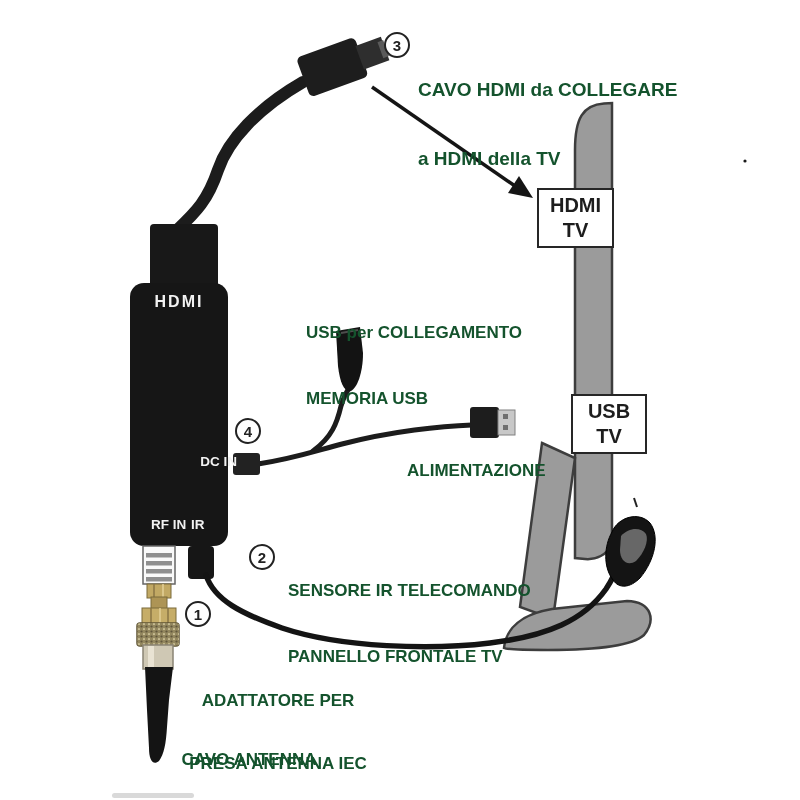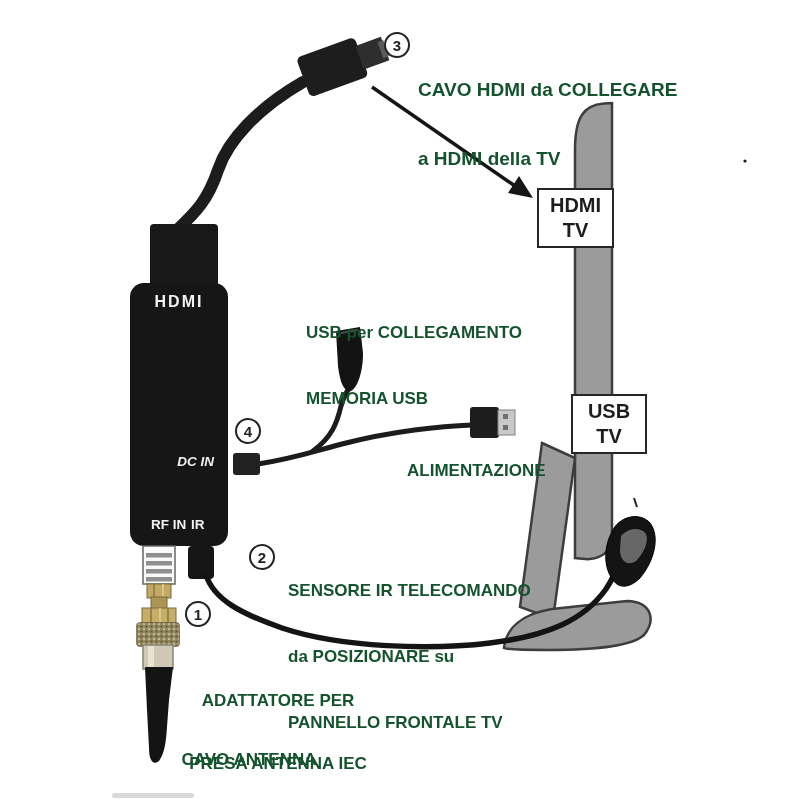--- a/index.html
+++ b/index.html
@@ -140,32 +140,31 @@
 
   <div class="lbl" style="left:306px;top:278px;font-size:17px;line-height:22px;">
     <span class="ln">USB per COLLEGAMENTO</span>
     <span class="ln">MEMORIA USB</span>
   </div>
 
   <div class="lbl" style="left:407px;top:452px;font-size:17px;margin-top:9px;">ALIMENTAZIONE</div>
 
   <div class="lbl" style="left:288px;top:536px;font-size:17px;line-height:22px;">
     <span class="ln">SENSORE IR TELECOMANDO</span>
-    <span class="ln">da POSIZIONARE su</span>
     <span class="ln">PANNELLO FRONTALE TV</span>
   </div>
 
   <div class="lbl" style="left:186px;top:648px;width:184px;text-align:center;font-size:17px;line-height:21px;">
     <span class="ln">ADATTATORE PER</span>
     <span class="ln">PRESA ANTENNA IEC</span>
   </div>
 
   <div class="lbl" style="left:168px;top:705px;width:162px;text-align:center;font-size:17px;line-height:22px;">
     <span class="ln">CAVO ANTENNA</span>
     
   </div>
 
   <div class="dev-lbl" style="left:130px;top:293px;width:98px;text-align:center;font-size:16px;letter-spacing:2px;">HDMI</div>
-  <div class="dev-lbl" style="left:130px;top:454px;width:84px;text-align:right;font-size:13.5px;font-style:italic;">DC IN</div>
+  <div class="dev-lbl" style="left:130px;top:454px;width:107px;text-align:right;font-size:13.5px;">DC IN</div>
   <div class="dev-lbl" style="left:151px;top:517px;font-size:13.5px;">RF IN</div>
   <div class="dev-lbl" style="left:191px;top:517px;font-size:13.5px;">IR</div>
 
 </div>
 
 </body></html>

